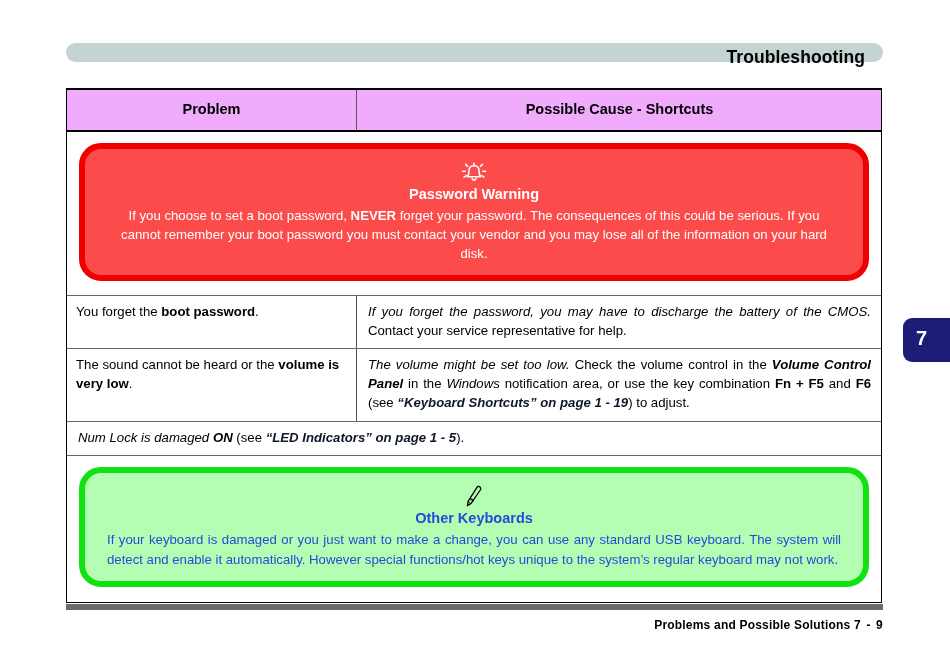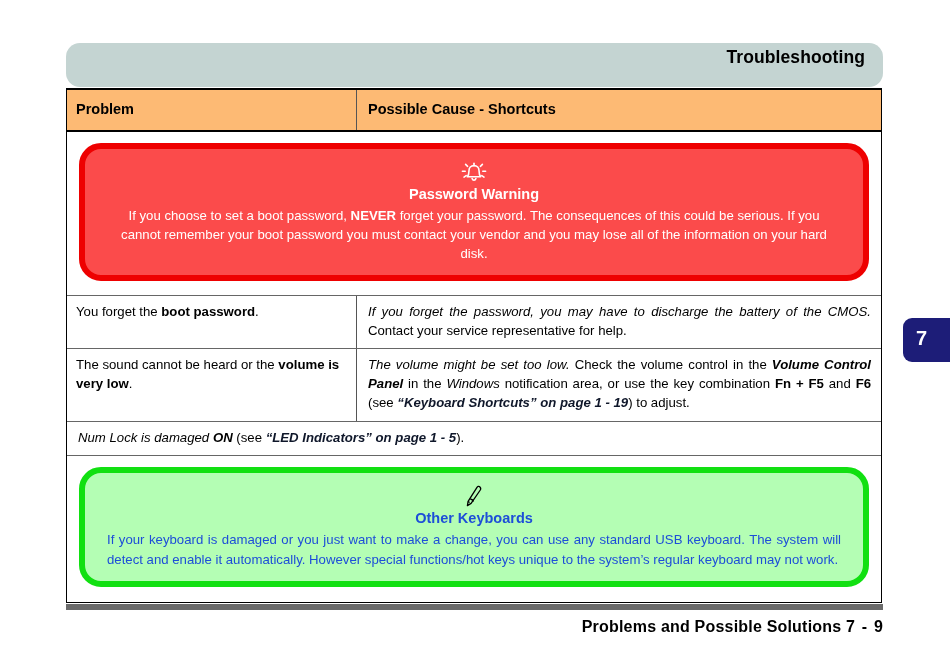--- a/index.html
+++ b/index.html
@@ -15,21 +15,21 @@
     overflow: hidden;
     position: relative;
   }
 
   
   .page-header {
     position: absolute;
     left: 66px;
     top: 43px;
     width: 817px;
-    height: 44px;
+    height: 19px;
     background: #c4d4d2;
     border-radius: 14px;
     box-sizing: border-box;
   }
   .page-header-title {
     position: absolute;
     right: 18px;
     top: 4px;
     font-size: 17.5px;
     font-weight: bold;
@@ -88,22 +88,22 @@
     flex: 1 1 auto;
     box-sizing: border-box;
     padding: 7px 10px 8px 11px;
     font-size: 13.2px;
     line-height: 1.42;
     text-align: justify;
   }
 
   .header-row .cell-left,
   .header-row .cell-right {
-    background: #fdba74;
-    text-align: left;
+    background: #f0abfc;
+    text-align: center;
     font-weight: bold;
     font-size: 14.5px;
     padding-top: 9px;
     padding-bottom: 10px;
   }
   .header-row { border-bottom: 2px solid #000; }
 
   .cell-full {
     width: 100%;
     box-sizing: border-box;
@@ -162,21 +162,21 @@
     left: 66px;
     top: 604px;
     width: 817px;
     height: 6px;
     background: #6b6b6b;
   }
   .footer-text {
     position: absolute;
     right: 66px;
     top: 618px;
-    font-size: 16px;
+    font-size: 12px;
     font-weight: bold;
     letter-spacing: 0.2px;
   }
   .footer-text .pg { letter-spacing: 1.2px; }
 </style>
 </head>
 <body>
 
 <div class="page-header">
   <div class="page-header-title">Troubleshooting</div>

